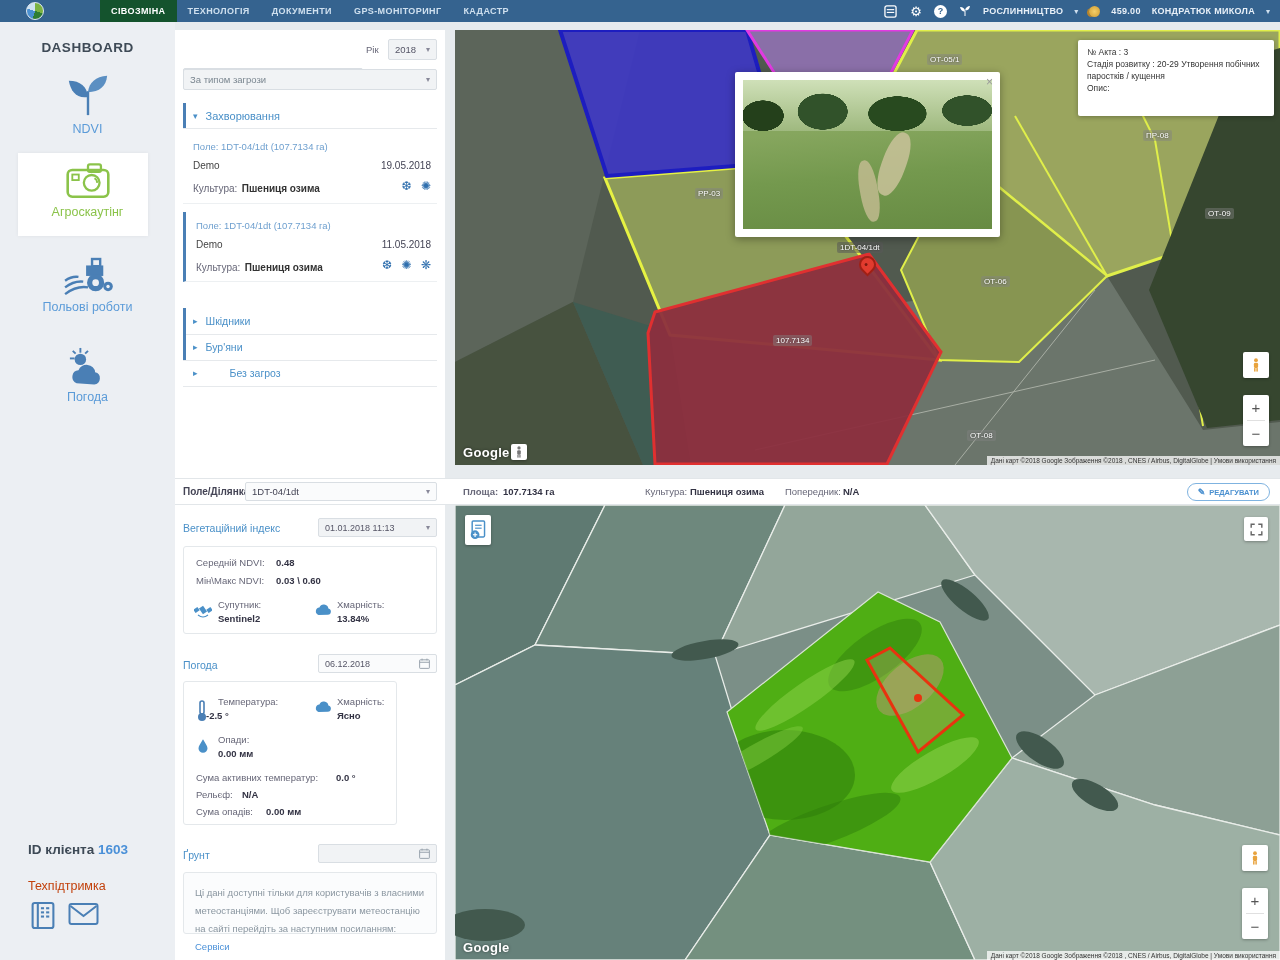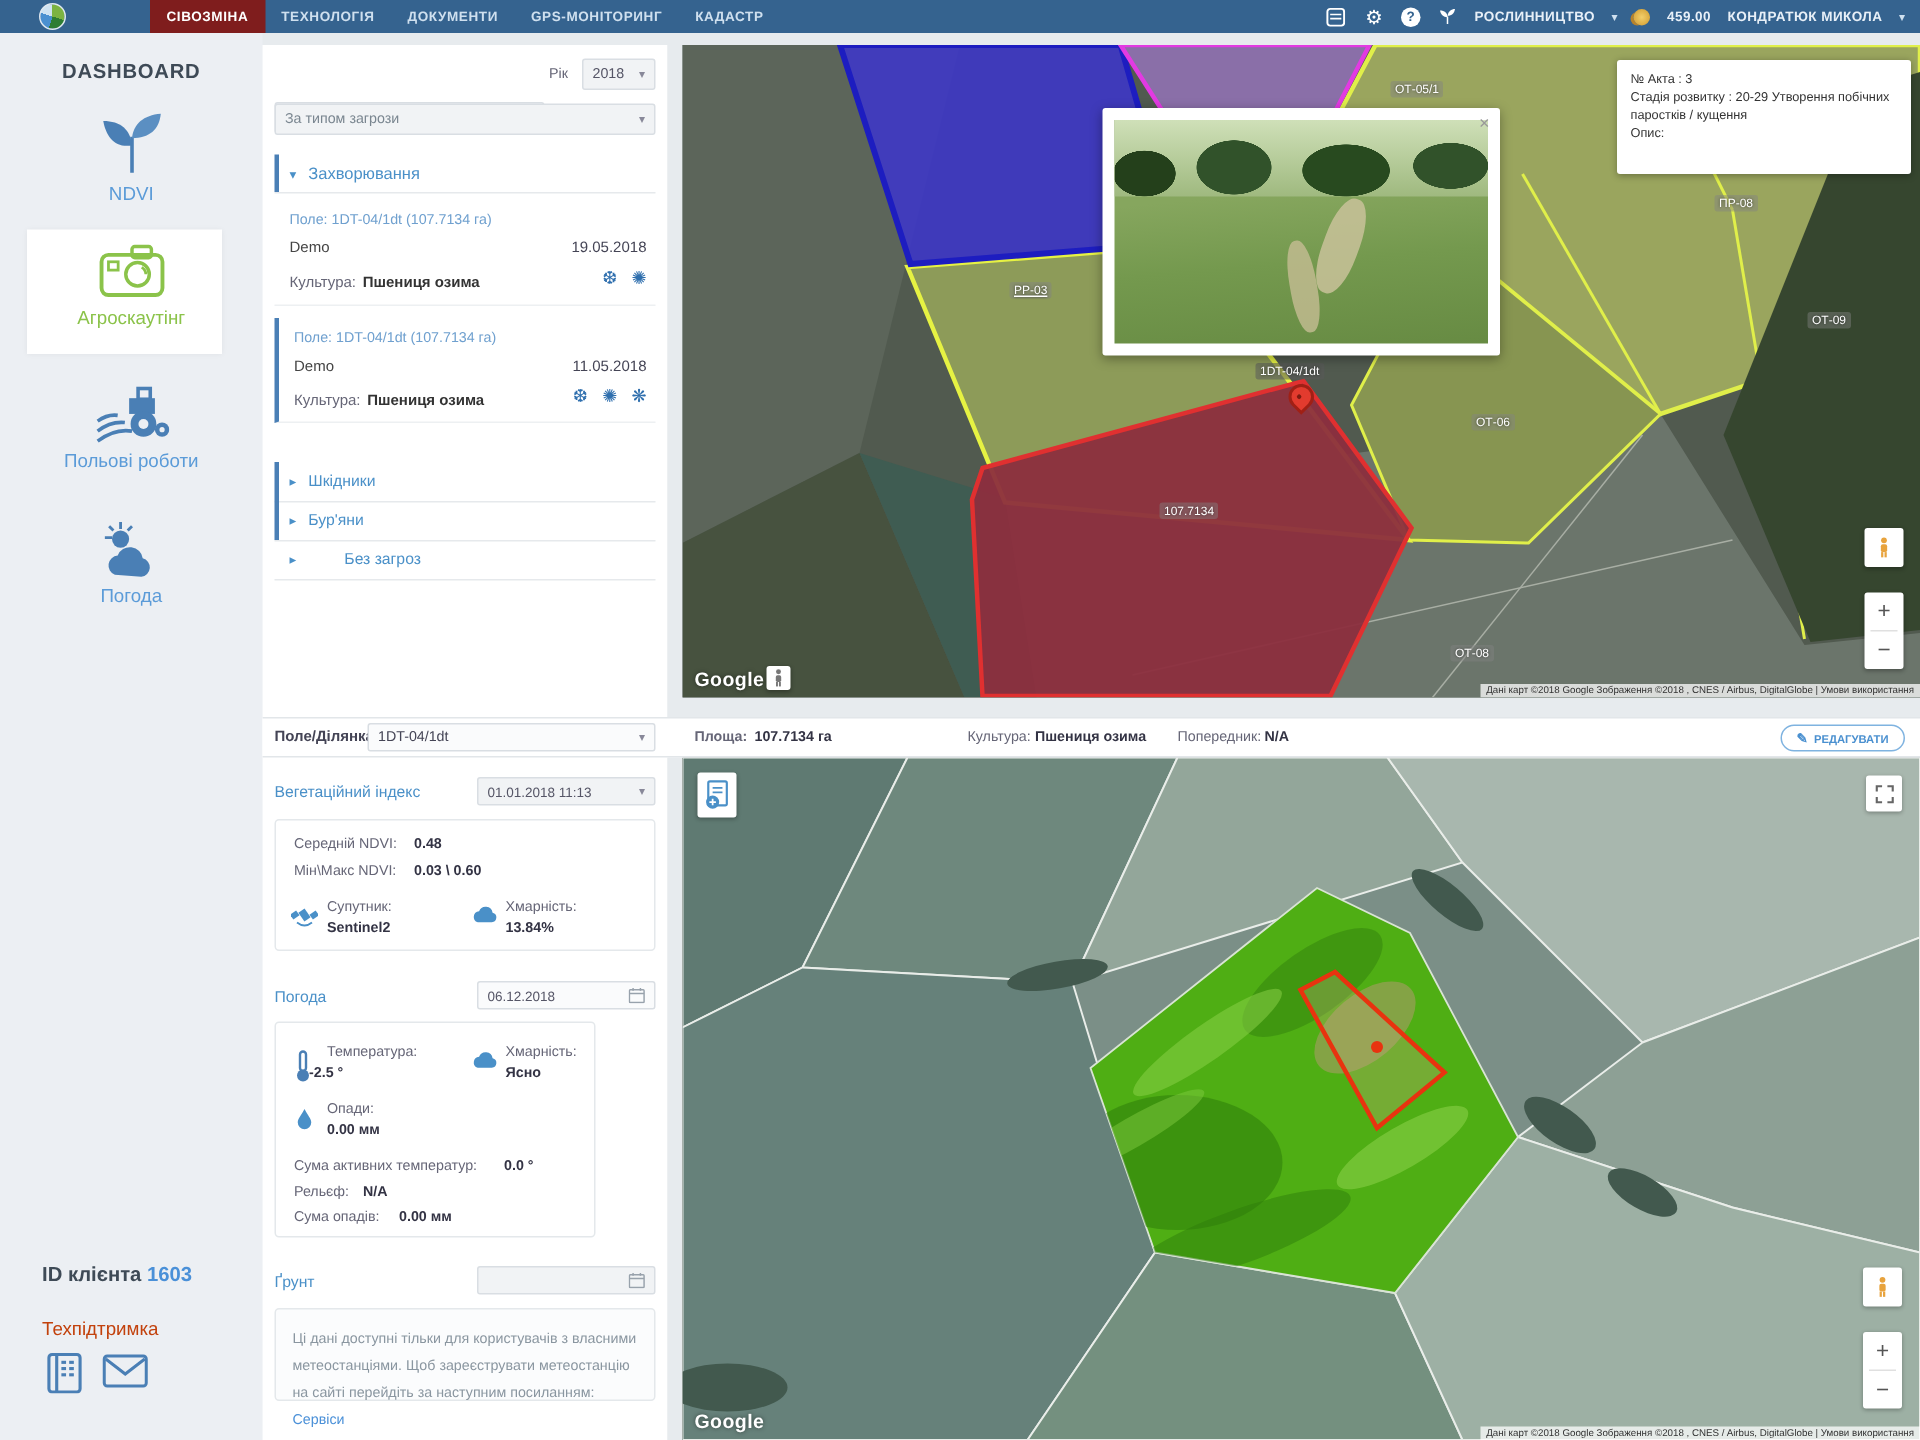--- a/index.html
+++ b/index.html
@@ -6,21 +6,21 @@
   #app{position:relative;width:1280px;height:960px;background:#e7ebee;overflow:hidden;
        font-family:"Liberation Sans",sans-serif;color:#445;}
   .abs{position:absolute;}
   
   #navbar{left:0;top:0;width:1280px;height:22px;background:#35638f;display:flex;align-items:center;}
   .logo{width:16px;height:16px;border-radius:50%;margin-left:26px;
         background:conic-gradient(#7cb342 0 30%,#2e7d32 30% 55%,#4a90d0 55% 80%,#cfe3f2 80% 100%);
         border:1px solid #dfe8f0;}
   .nav-items{display:flex;margin-left:56px;height:22px;}
   .nav-item{padding:0 11px;line-height:22px;font-size:9px;font-weight:bold;color:#cfe0ef;letter-spacing:.4px;cursor:pointer;}
-  .nav-item.active{background:#7f1d1d;color:#fff;}
+  .nav-item.active{background:#14532d;color:#fff;}
   .nav-right{position:absolute;right:10px;top:0;height:22px;display:flex;align-items:center;gap:11px;color:#fff;}
   .nav-ic{width:14px;height:14px;display:flex;align-items:center;justify-content:center;}
   .help-circle{width:13px;height:13px;border-radius:50%;background:#fff;color:#35638f;font-size:9px;font-weight:bold;
                display:flex;align-items:center;justify-content:center;}
   .nav-lbl{font-size:9px;font-weight:bold;color:#e8f0f8;letter-spacing:.3px;}
   .caret{font-size:8px;color:#cfe0ef;}
   .coin{width:11px;height:11px;border-radius:50%;background:radial-gradient(#f3cf6a,#d09a2e);box-shadow:-3px 1px 0 -1px #b8832a;}
   
   #sidebar{left:0;top:22px;width:175px;height:938px;background:#eceff3;}
   .sb-title{top:18px;left:0;width:175px;text-align:center;font-size:13.5px;font-weight:bold;color:#3e4a56;letter-spacing:.5px;}
@@ -283,21 +283,21 @@
       <line x1="560" y1="86" x2="652" y2="246" stroke="#e0ef4a" stroke-width="2"></line>
       <line x1="700" y1="110" x2="748" y2="396" stroke="#e0ef4a" stroke-width="2"></line>
       <line x1="660" y1="30" x2="700" y2="110" stroke="#e0ef4a" stroke-width="2"></line>
       <polygon points="786,30 825,18 825,390 752,398 694,260" fill="#36462f"></polygon>
       <polygon points="150,148 332,134 365,172 484,330 215,305" fill="#8d9b59" stroke="#e6f243" stroke-width="3"></polygon>
       <polygon points="105,0 292,0 330,132 152,146" fill="#3c35cc" fill-opacity=".85" stroke="#1d1dc0" stroke-width="4"></polygon>
       <polygon points="292,0 458,0 426,62 334,66" fill="#8a6fa8" stroke="#e23ae2" stroke-width="3"></polygon>
       <polygon points="200,282 414,224 486,322 432,434 200,434 193,303" fill="#8c2e3e" fill-opacity=".95" stroke="#e03030" stroke-width="3"></polygon>
     </svg>
 
-    <div class="map-label" style="left:218px;top:158px;text-decoration:underline;">РР-03</div>
+    <div class="map-label" style="left:240px;top:158px;">РР-03</div>
     <div class="map-label" style="left:472px;top:24px;">ОТ-05/1</div>
     <div class="map-label" style="left:688px;top:100px;">ПР-08</div>
     <div class="map-label" style="left:750px;top:178px;">ОТ-09</div>
     <div class="map-label" style="left:526px;top:246px;">ОТ-06</div>
     <div class="map-label" style="left:512px;top:400px;">ОТ-08</div>
     <div class="map-label" style="left:318px;top:305px;">107.7134</div>
 
     <div class="map-label" style="left:382px;top:212px;background:rgba(90,90,90,.55);">1DT-04/1dt</div>
     <div class="pin" style="left:404px;top:226px;"></div>
 

